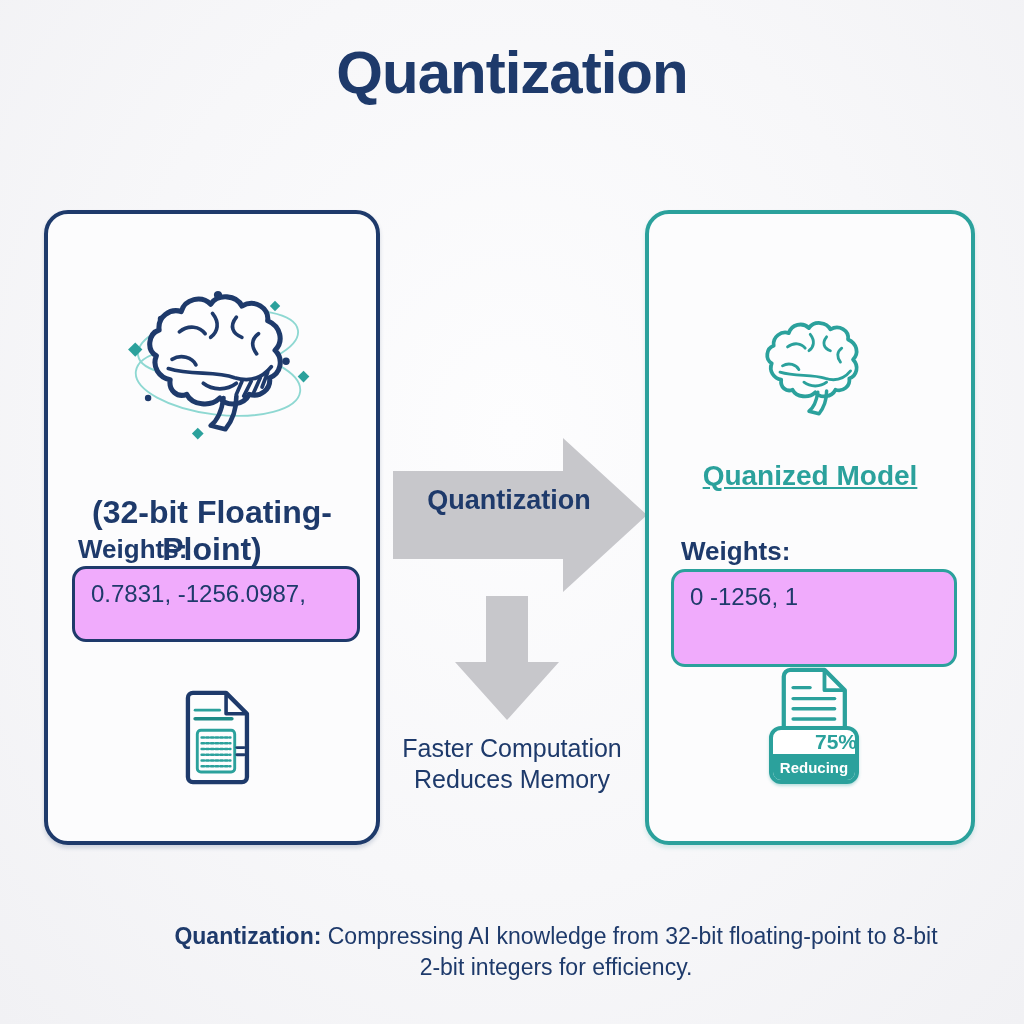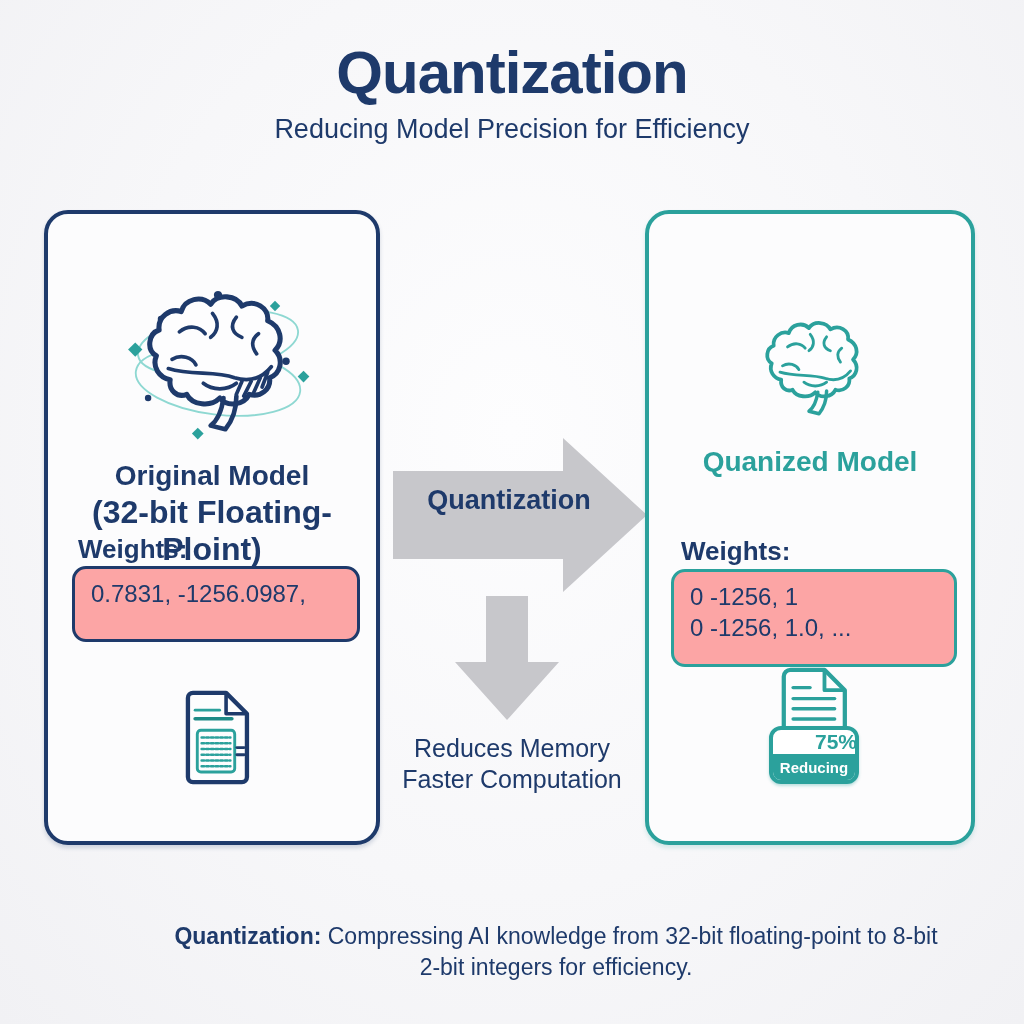--- a/index.html
+++ b/index.html
@@ -15,21 +15,21 @@
   .title{left:0;top:38px;width:100%;font-size:60px;font-weight:bold;letter-spacing:-1px;color:var(--navy,#1e3a6b);}
   .subtitle{left:0;top:114px;width:100%;font-size:27px;color:var(--navy,#1e3a6b);}
   
   .card{box-sizing:border-box;border-radius:24px;background:#fcfcfd;}
   .card-left{left:44px;top:210px;width:336px;height:635px;border:4px solid var(--navy,#1e3a6b);box-shadow:0 3px 4px rgba(30,58,107,.18);}
   .card-right{left:645px;top:210px;width:330px;height:635px;border:4px solid var(--teal,#2b9f9c);box-shadow:0 3px 4px rgba(43,159,156,.18);}
   .card-title{width:100%;font-size:28px;font-weight:bold;}
   .card-sub{width:100%;font-size:32px;font-weight:bold;}
   .teal-text{color:var(--teal,#2b9f9c);}
   .weights-label{font-size:26px;font-weight:bold;color:var(--navy,#1e3a6b);}
-  .weights-box{box-sizing:border-box;border-radius:14px;background:#fca5a5;padding:9px 16px;font-size:24px;line-height:1.3;color:var(--navy,#1e3a6b);}
+  .weights-box{box-sizing:border-box;border-radius:14px;background:#f0abfc;padding:9px 16px;font-size:24px;line-height:1.3;color:var(--navy,#1e3a6b);}
   .wb-left{left:24px;top:352px;width:288px;height:76px;border:3px solid var(--navy,#1e3a6b);}
   .wb-right{left:22px;top:355px;width:286px;height:98px;border:3px solid var(--teal,#2b9f9c);}
   
   .arrow-label{left:404px;top:484px;width:210px;font-size:27px;font-weight:bold;line-height:1.25;color:var(--navy,#1e3a6b);}
   .benefits{left:362px;top:733px;width:300px;font-size:25px;line-height:1.24;color:var(--navy,#1e3a6b);}
   
   .badge{left:0;top:64px;width:90px;height:58px;box-sizing:border-box;border:4px solid var(--teal,#2b9f9c);
          border-radius:12px;background:#fff;overflow:hidden;display:flex;flex-direction:column;
          box-shadow:0 2px 3px rgba(43,159,156,.3);}
   .badge-top{flex:1;display:flex;align-items:center;justify-content:center;font-size:21px;font-weight:bold;color:var(--teal,#2b9f9c);margin-left:44px;}
@@ -37,21 +37,20 @@
   
   .footer{left:0;top:921px;width:100%;font-size:23px;line-height:1.35;color:var(--navy,#1e3a6b);margin-left:44px;}
   .footer b{font-weight:bold;}
 </style>
 </head>
 <body>
 
 <div class="stage">
 
   <div class="abs title center-text">Quantization</div>
-  <div class="abs subtitle center-text">Reducing Model Precision for Efficiency</div>
 
   <div class="abs card card-left">
 
     <svg class="abs" style="left:78px;top:70px;" width="184" height="160" viewBox="0 0 200 174">
       <g fill="none" stroke="#8ed8d2" stroke-width="2">
         <ellipse cx="100" cy="64" rx="88" ry="33" transform="rotate(-9 100 64)"></ellipse>
         <ellipse cx="100" cy="106" rx="90" ry="36" transform="rotate(7 100 106)"></ellipse>
       </g>
       <g>
         <circle cx="100" cy="12" r="4.5" fill="#1e3a6b"></circle>
@@ -75,21 +74,20 @@
         <path d="M94,32 C102,42 100,52 92,58"></path>
         <path d="M120,36 C112,46 116,54 126,58"></path>
         <path d="M144,54 C136,60 136,68 142,76"></path>
         <path d="M50,82 C60,76 72,80 76,88"></path>
         <path d="M46,92 C72,100 96,94 118,102 C138,108 150,100 158,90"></path>
         <path d="M84,108 C94,116 110,116 120,108"></path>
         <path d="M126,106 L120,120 M136,106 L128,122 M146,102 L138,120 M154,96 L148,112"></path>
       </g>
     </svg>
 
-    <div class="abs card-title center-text" style="top:246px;">Original Model</div>
     <div class="abs card-sub center-text" style="top:280px;">(32-bit Floating-Ploint)</div>
 
     <div class="abs weights-label" style="left:30px;top:320px;">Weights:</div>
 
     <div class="abs weights-box wb-left">
       <div>0.7831, -1256.0987,</div>
     </div>
 
     <svg class="abs" style="left:132px;top:476px;" width="72" height="95" viewBox="0 0 100 132">
       <path d="M18,4 H64 L93,33 V121 a7,7 0 0 1 -7,7 H18 a7,7 0 0 1 -7,-7 V11 a7,7 0 0 1 7,-7 Z" fill="#fdfdfe" stroke="#1e3a6b" stroke-width="6" stroke-linejoin="round"></path>
@@ -119,22 +117,22 @@
   </svg>
   <div class="abs arrow-label center-text">
     <div>Quantization</div>
   </div>
 
   <svg class="abs" style="left:455px;top:596px;" width="104" height="124" viewBox="0 0 104 124">
     <polygon points="31,0 73,0 73,66 104,66 52,124 0,66 31,66" fill="#c7c7cb"></polygon>
   </svg>
 
   <div class="abs benefits center-text">
+    <div>Faster Computation</div>
     <div>Reduces Memory</div>
-    <div>Faster Computation</div>
   </div>
 
   <div class="abs card card-right">
 
     <svg class="abs" style="left:102px;top:94px;" width="126" height="122" viewBox="0 0 200 174">
       <g fill="#fdfdfe" stroke="#2ba19c" stroke-width="6" stroke-linecap="round" stroke-linejoin="round">
         <path d="M48,104 C36,102 28,90 33,78 C22,72 24,54 36,50 C34,36 48,26 60,30
                  C64,16 82,12 92,22 C100,10 120,12 126,24 C140,16 156,26 154,40
                  C168,46 172,62 162,72 C172,82 168,98 156,102 C158,114 146,124 134,120
                  C128,132 110,134 102,124 C92,134 72,132 66,120 C56,124 46,116 48,104 Z"></path>
@@ -144,27 +142,26 @@
         <path d="M58,52 C68,44 80,46 86,54"></path>
         <path d="M94,32 C102,42 100,52 92,58"></path>
         <path d="M120,36 C112,46 116,54 126,58"></path>
         <path d="M144,54 C136,60 136,68 142,76"></path>
         <path d="M50,82 C60,76 72,80 76,88"></path>
         <path d="M46,92 C72,100 96,94 118,102 C138,108 150,100 158,90"></path>
         <path d="M84,108 C94,116 110,116 120,108"></path>
       </g>
     </svg>
 
-    <div class="abs card-title center-text teal-text" style="top:232px;">Quanized Model</div>
+    <div class="abs card-title center-text teal-text" style="top:246px;text-decoration:underline;">Quanized Model</div>
 
     <div class="abs weights-label" style="left:32px;top:322px;">Weights:</div>
 
     <div class="abs weights-box wb-right">
       <div>0 -1256, 1</div>
-      <div>0 -1256, 1.0, ...</div>
     </div>
 
     <div class="abs" style="left:120px;top:448px;width:90px;height:126px;">
       <svg class="abs" style="left:8px;top:0;" width="78" height="80" viewBox="0 0 92 82">
         <path d="M16,3 H56 L80,27 V82 H8 V11 a8,8 0 0 1 8,-8 Z" fill="#fdfdfe" stroke="#2ba19c" stroke-width="5" stroke-linejoin="round"></path>
         <path d="M56,3 V27 H80" fill="none" stroke="#2ba19c" stroke-width="4.5" stroke-linejoin="round"></path>
         <g stroke="#2ba19c" stroke-width="4" stroke-linecap="round" fill="none">
           <path d="M19,24 H39"></path>
             <path d="M19,37 H68"></path>
             <path d="M19,49 H68"></path>

